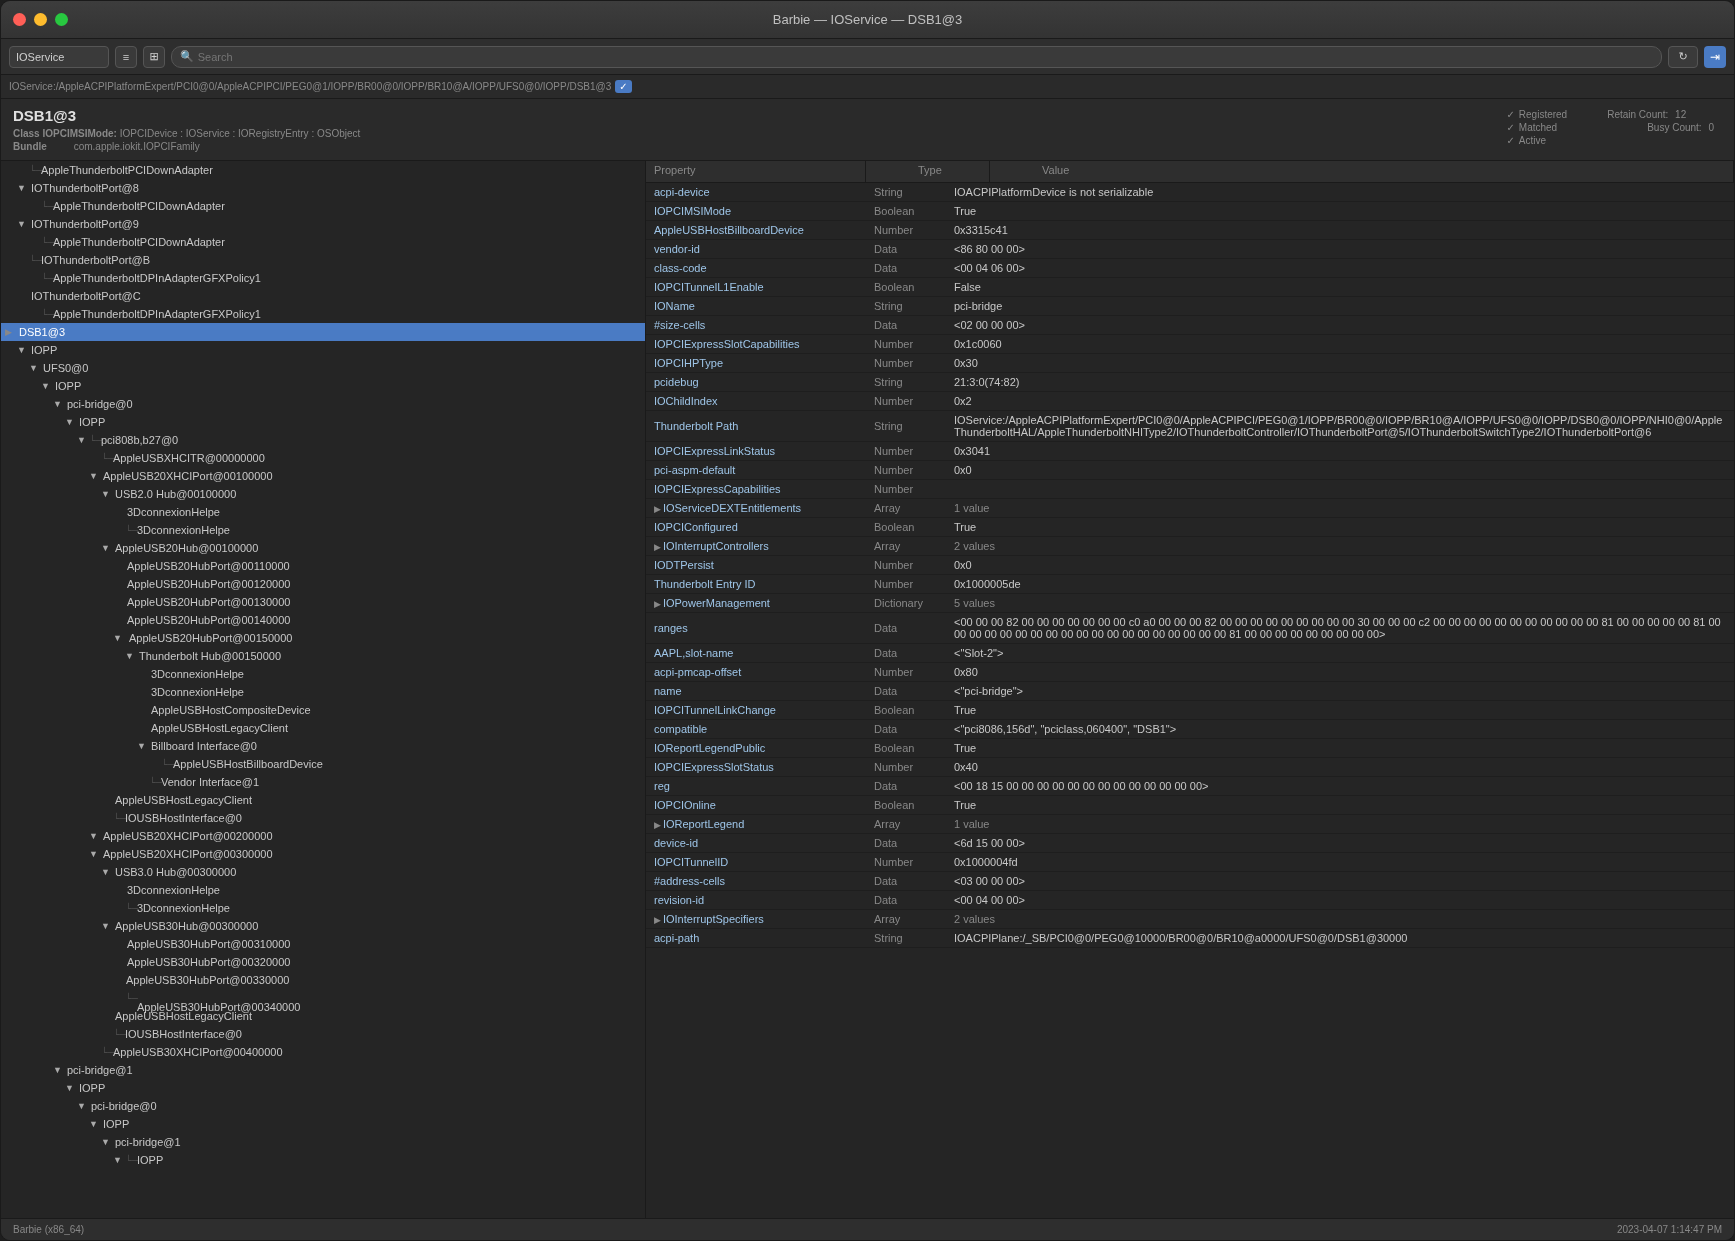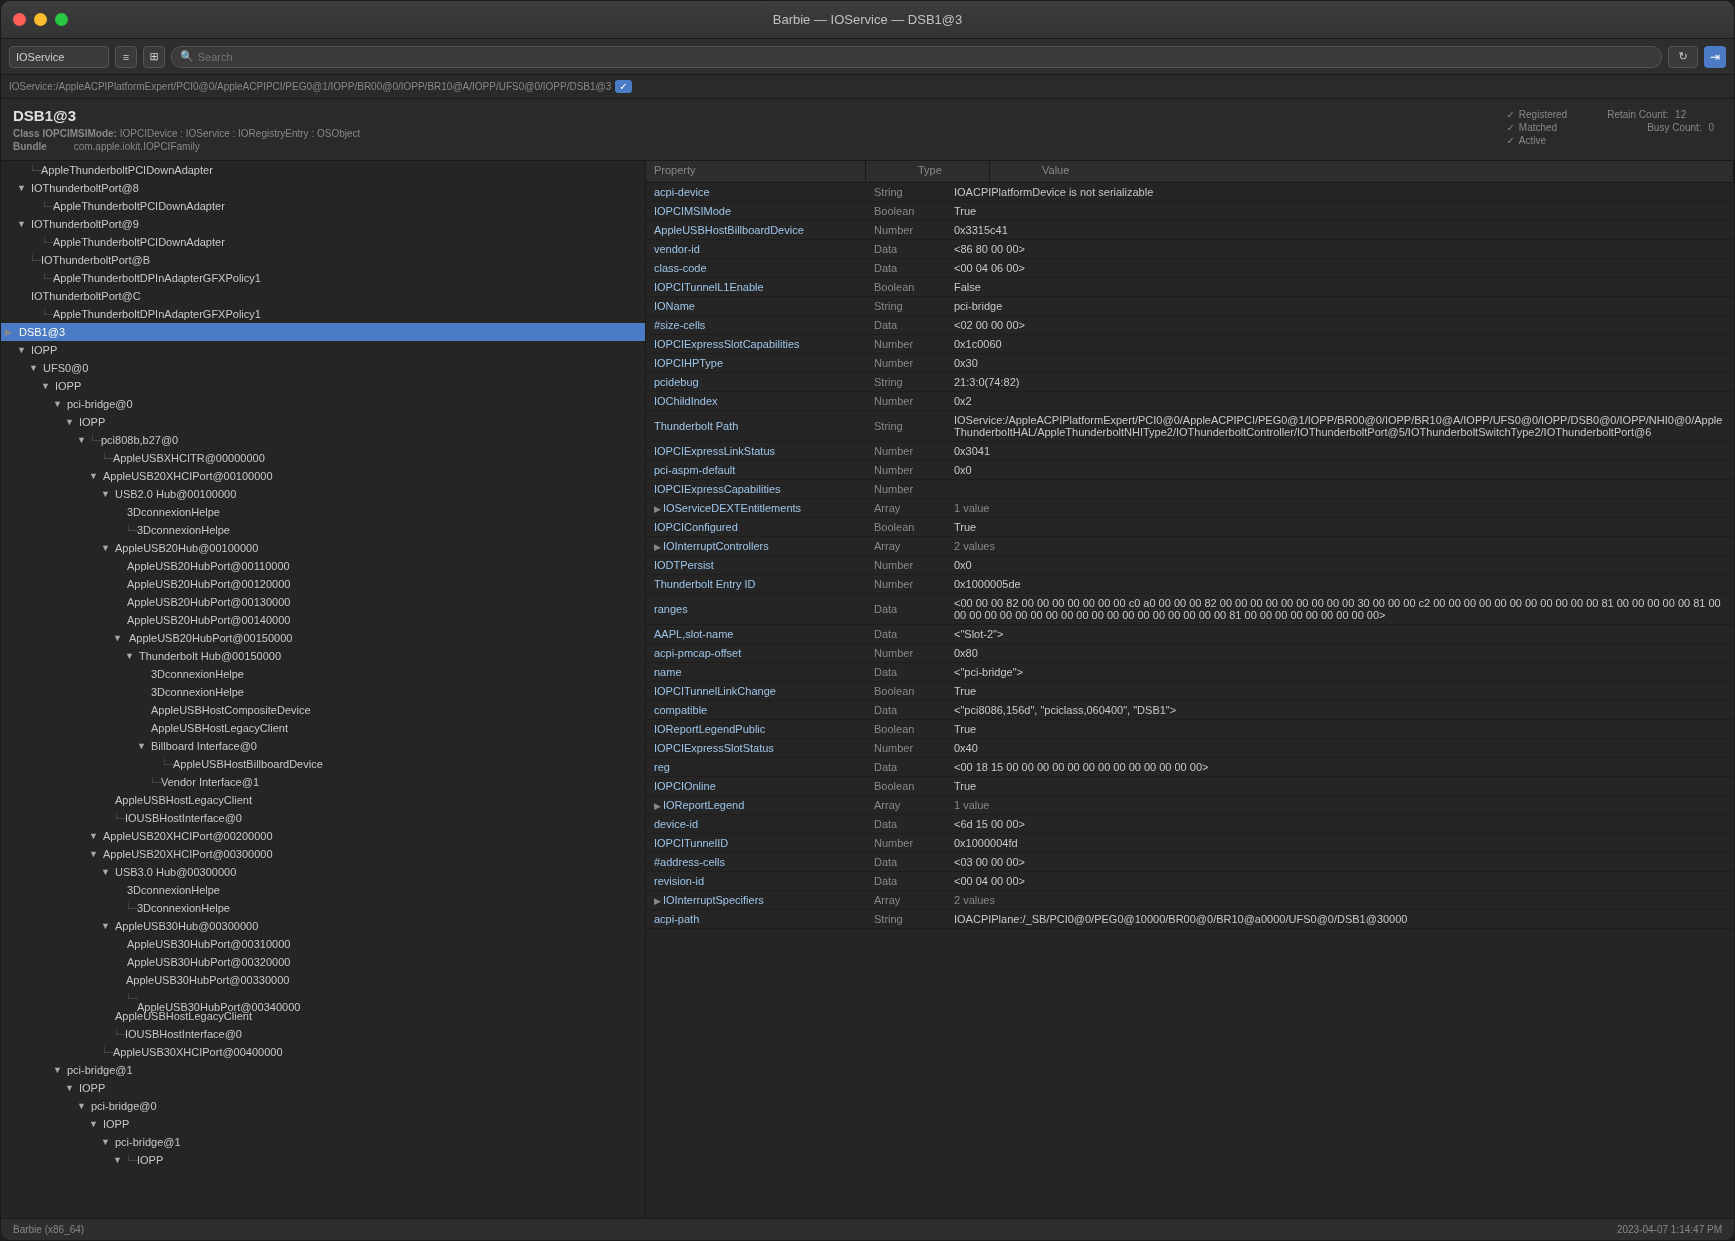--- a/index.html
+++ b/index.html
@@ -1059,20 +1059,25 @@
       <div class="detail-cell prop">IODTPersist</div>
       <div class="detail-cell type-cell">Number</div>
       <div class="detail-cell value">0x0</div>
     </div>
           <div class="detail-row">
       <div class="detail-cell prop">Thunderbolt Entry ID</div>
       <div class="detail-cell type-cell">Number</div>
       <div class="detail-cell value">0x1000005de</div>
     </div>
           <div class="detail-row">
+      <div class="detail-cell prop expandable"><span style="color:#888;font-size:9px;margin-right:2px;">▶</span>IOPowerManagement</div>
+      <div class="detail-cell type-cell">Dictionary</div>
+      <div class="detail-cell value array-val">5 values</div>
+    </div>
+          <div class="detail-row">
       <div class="detail-cell prop">ranges</div>
       <div class="detail-cell type-cell">Data</div>
       <div class="detail-cell value">&lt;00 00 00 82 00 00 00 00 00 00 00 c0 a0 00 00 00 82 00 00 00 00 00 00 00 00 00 30 00 00 00 c2 00 00 00 00 00 00 00 00 00 00 00 81 00 00 00 00 00 81 00 00 00 00 00 00 00 00 00 00 00 00 00 00 00 00 00 00 00 81 00 00 00 00 00 00 00 00 00&gt;</div>
     </div>
           <div class="detail-row">
       <div class="detail-cell prop">AAPL,slot-name</div>
       <div class="detail-cell type-cell">Data</div>
       <div class="detail-cell value">&lt;"Slot-2"&gt;</div>
     </div>
           <div class="detail-row">

